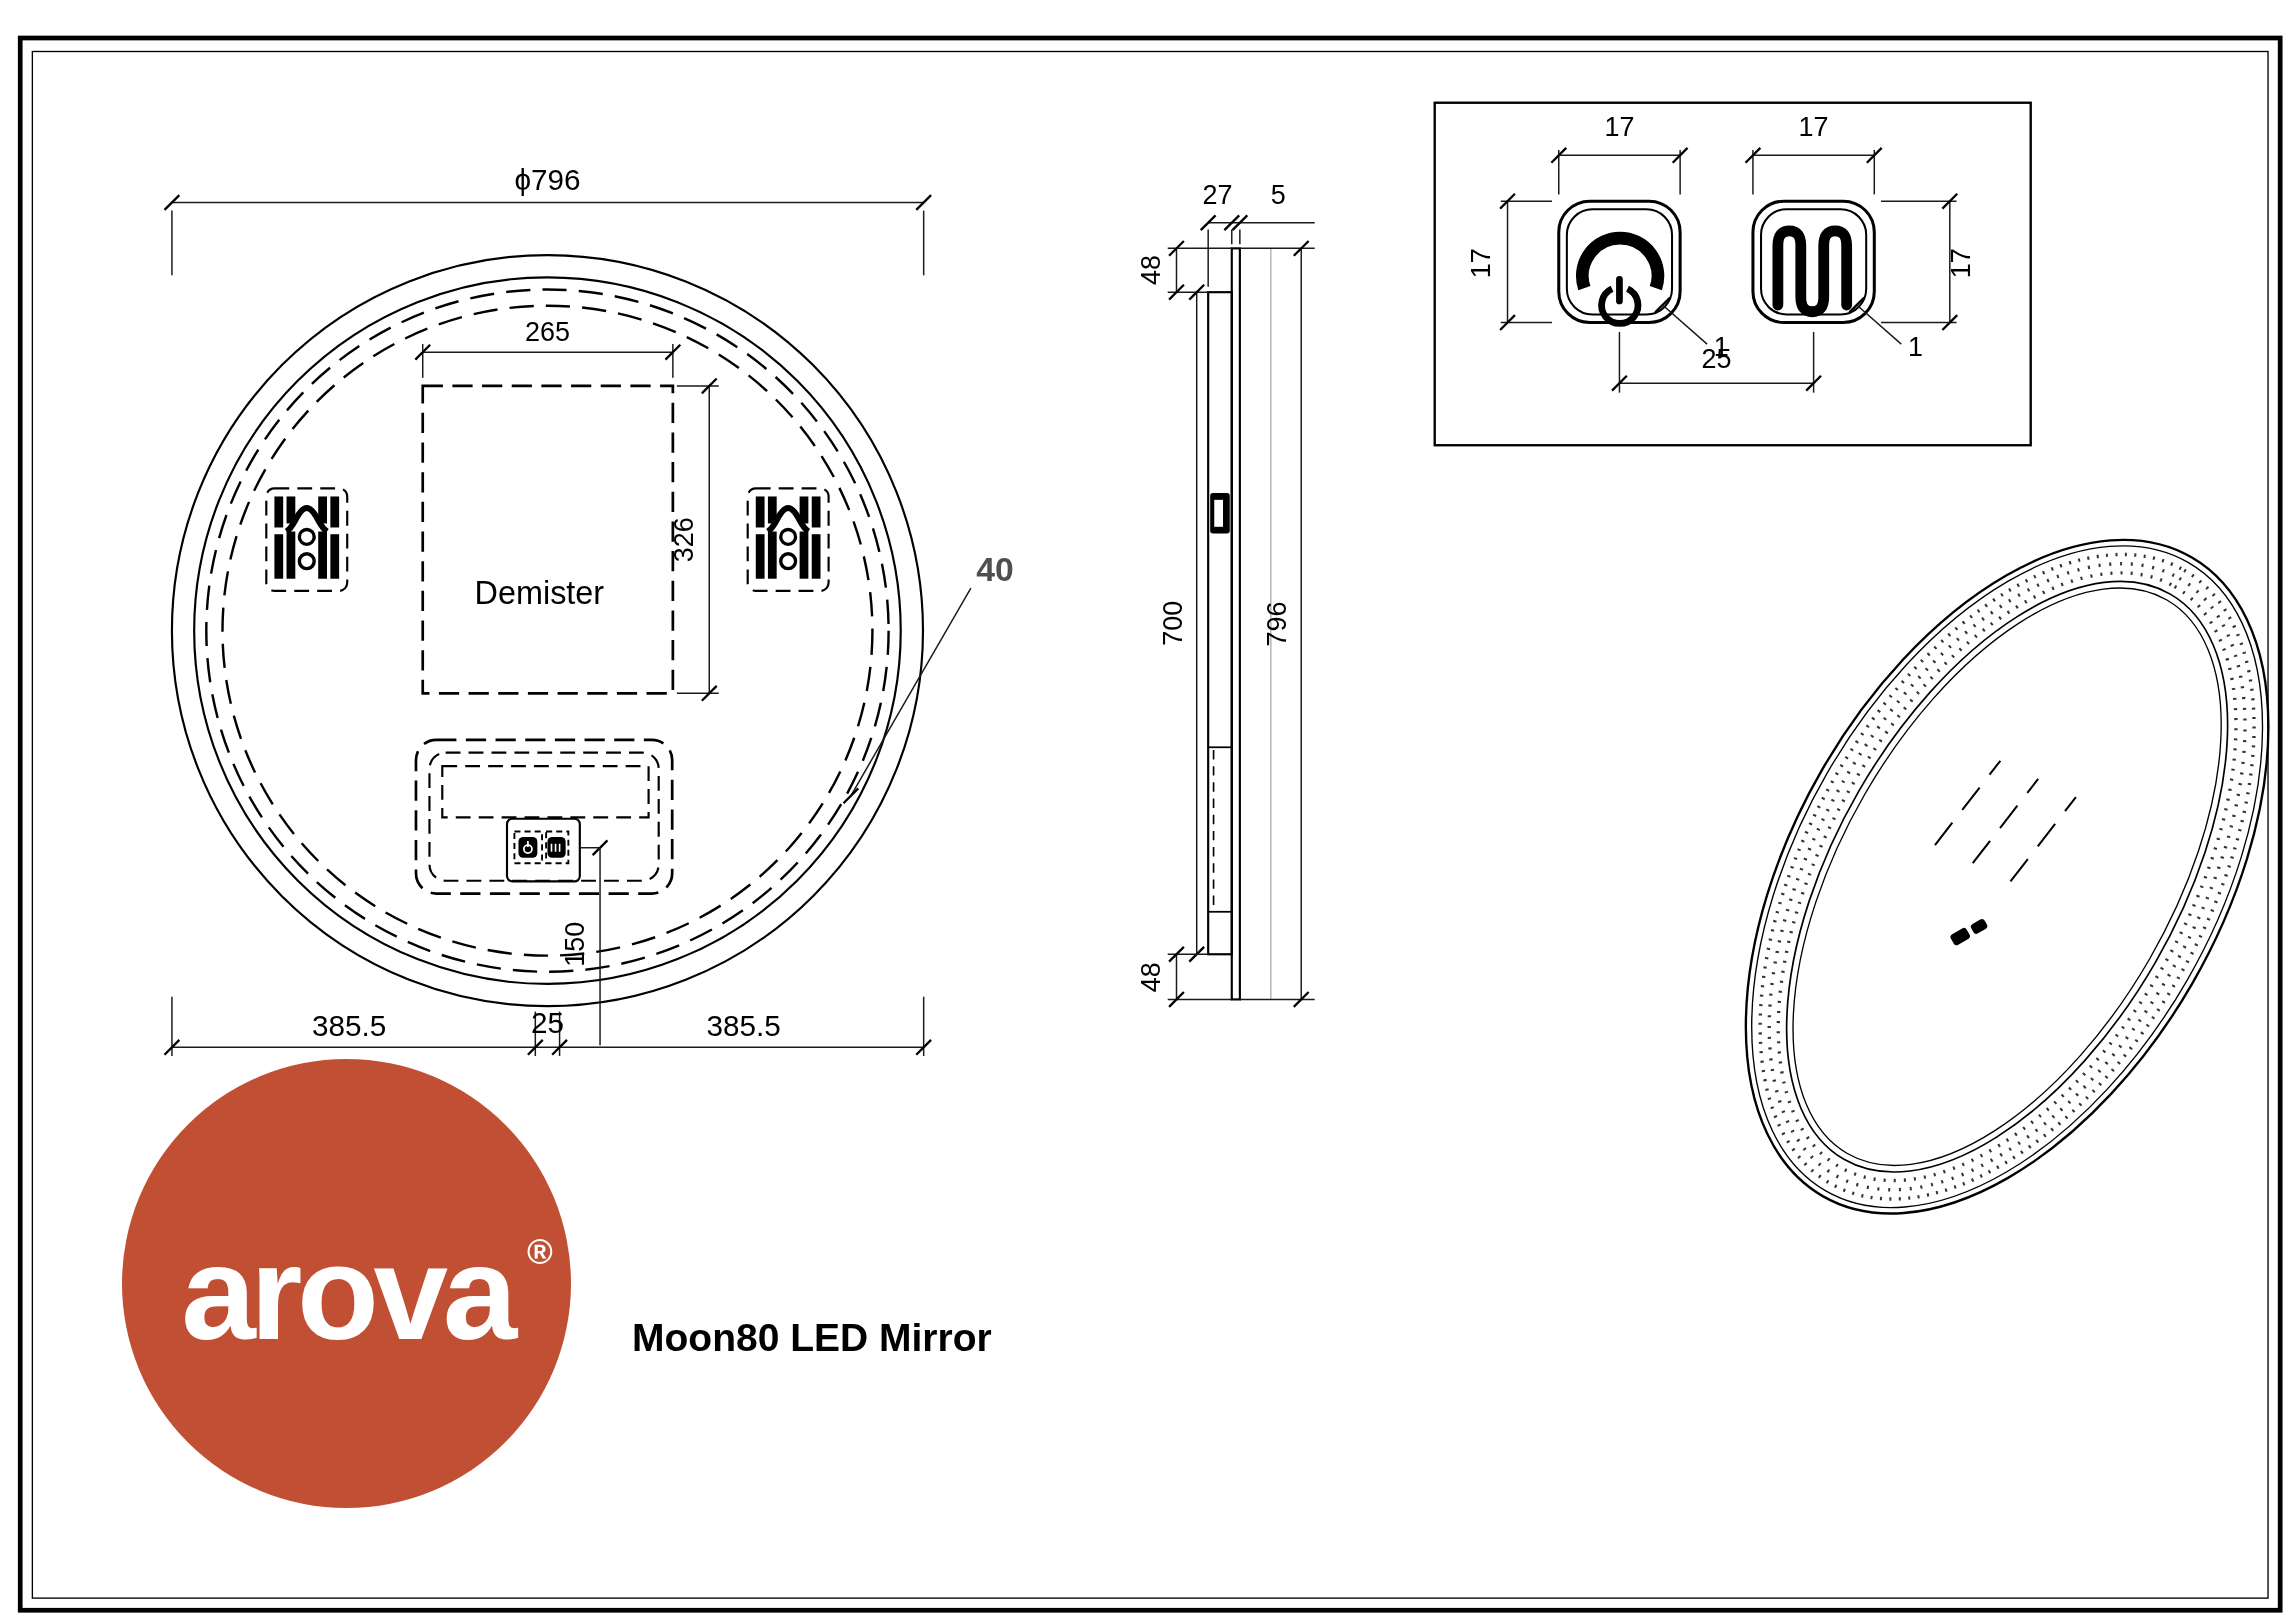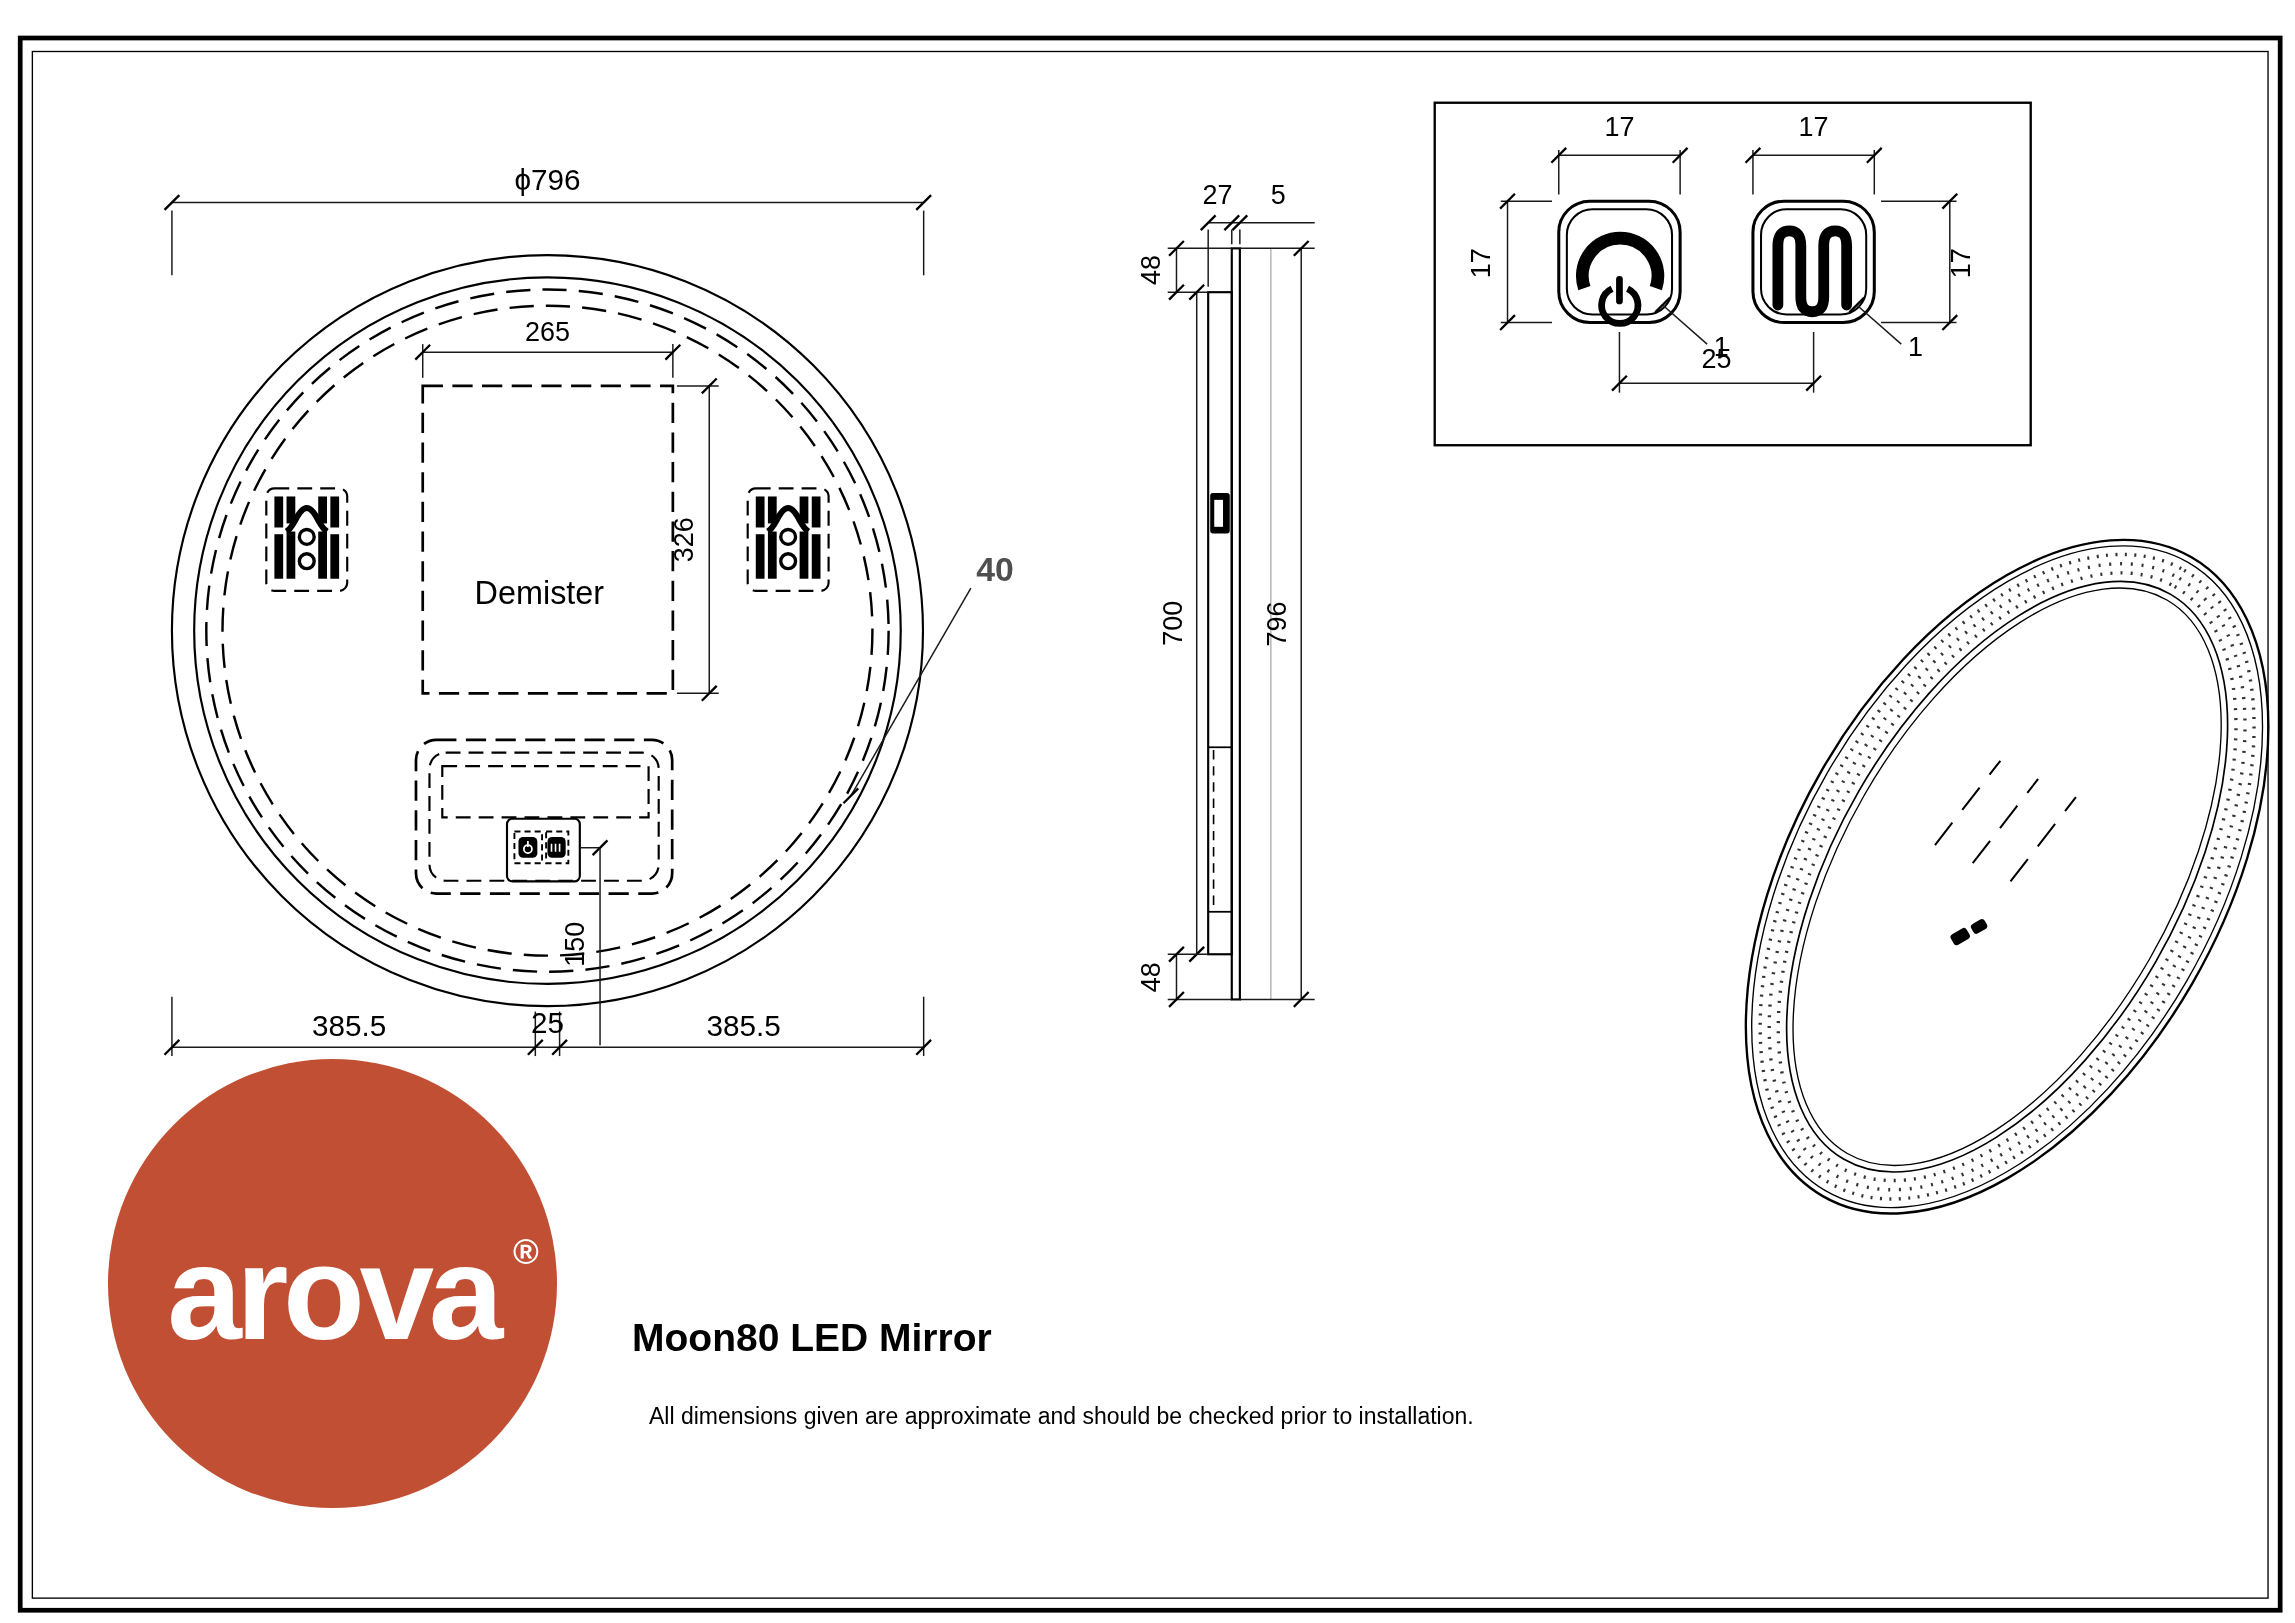--- a/index.html
+++ b/index.html
@@ -13,21 +13,21 @@
   .d2{stroke:#000;stroke-width:4;fill:none;stroke-dasharray:30 14}
   .d3{stroke:#000;stroke-width:3.2;fill:none;stroke-dasharray:22 12}
   .tk{stroke:#000;stroke-width:3.4}
   .blk{fill:#000;stroke:none}
   text{font-family:"Liberation Sans",sans-serif;fill:#000}
   .dim{font-size:40px}
   .dimb{font-size:44px}
   .lbl{font-size:48px}
   .gray40{font-size:50px;font-weight:bold;fill:#4f4f4f}
   
-  .logo-circle{position:absolute;left:108px;top:1059px;width:449px;height:449px;border-radius:50%;}
+  .logo-circle{position:absolute;left:122px;top:1059px;width:449px;height:449px;border-radius:50%;}
   .logo-word{position:absolute;left:0;top:167px;width:100%;text-align:center;color:#fff;
              font-size:134px;font-weight:bold;letter-spacing:-5.4px;line-height:1;}
   .logo-reg{position:absolute;left:405px;top:173px;color:#fff;font-size:35px;font-weight:bold;}
   .title{position:absolute;left:632px;top:1316px;font-size:39px;font-weight:bold;color:#000;}
   .notes{position:absolute;left:649px;top:1401px;font-size:23px;color:#000;line-height:31px;}
 </style>
 </head>
 <body>
 
 <svg id="art" width="2295" height="1624" viewBox="0 0 3404 2408">
@@ -290,15 +290,14 @@
   </g>
 </svg>
 
 <div class="logo-circle" style="background: rgb(193, 79, 51);">
   <div class="logo-word">arova</div>
   <div class="logo-reg">®</div>
 </div>
 
 <div class="title">Moon80 LED Mirror</div>
 <div class="notes">
-  <div>All dimensions given are approximate and should be checked prior to installation.</div>
 </div>
 
 
 </body></html>

